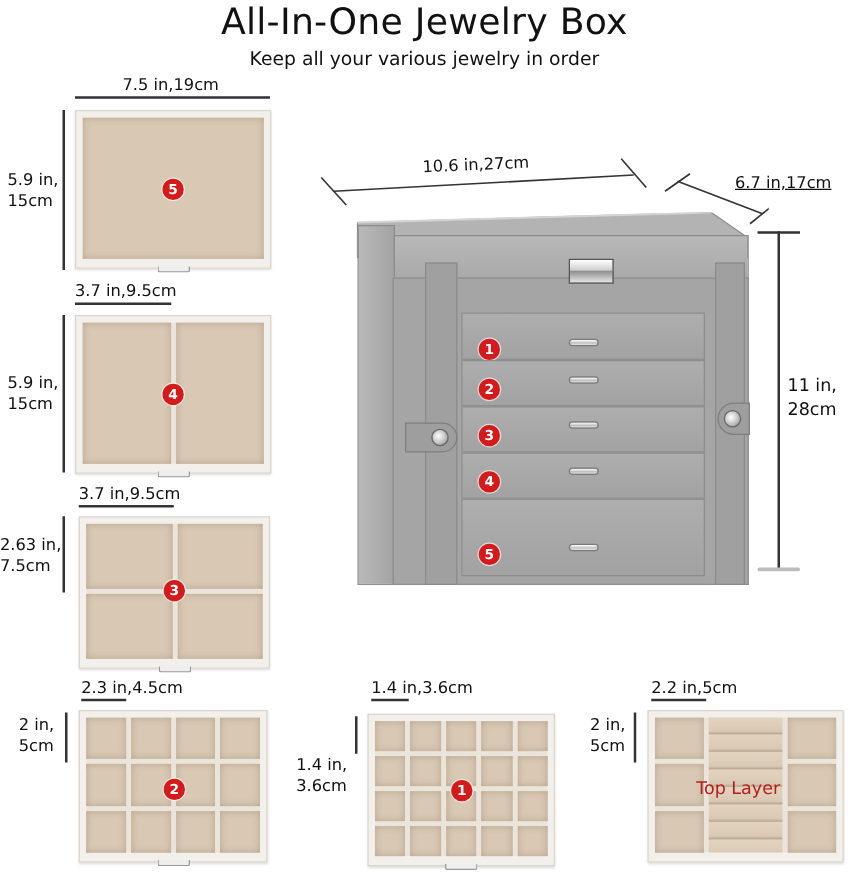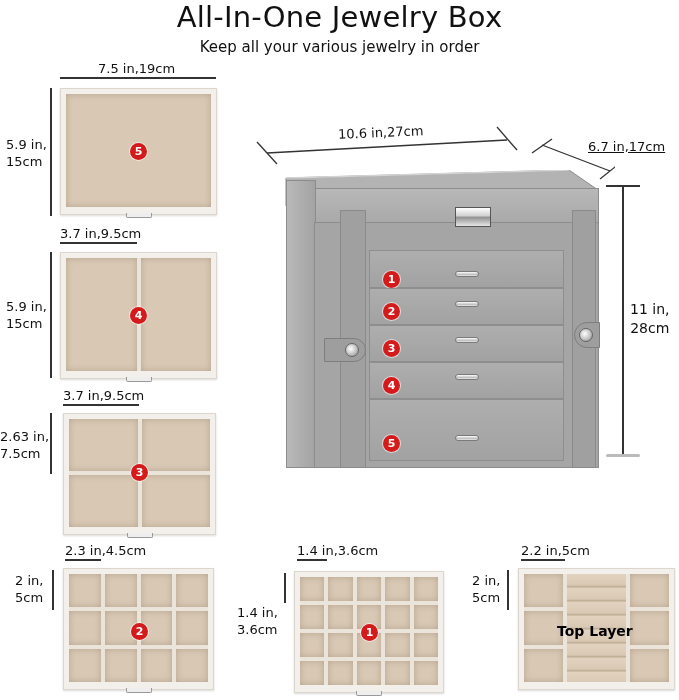--- a/index.html
+++ b/index.html
@@ -21,21 +21,21 @@
 
   .badge { position: absolute; width: 17px; height: 17px; border-radius: 50%; background: #d41a1a; color: #fff; font-size: 11px; font-weight: bold; text-align: center; line-height: 17px; font-family: "DejaVu Sans", sans-serif; box-shadow: 0 0 0 1px rgba(255,255,255,0.6); }
 
   
   .box-top { background: linear-gradient(#b8b8b8,#a9a9a9); }
   .box-body { background: #a5a5a5; }
   .drawer { position: absolute; left: 0; right: 0; background: linear-gradient(#aeaeae,#a2a2a2); border: 1px solid #8e8e8e; }
   .pull { position: absolute; left: 50%; width: 24px; height: 6px; margin-left: -12px; background: linear-gradient(#ffffff,#bfbfbf 60%,#e8e8e8); border: 1px solid #7a7a7a; border-radius: 3px; }
   .strap { background: #a0a0a0; border: 1px solid #8a8a8a; }
   .snap { position: absolute; width: 14px; height: 14px; border-radius: 50%; background: radial-gradient(circle at 40% 40%, #fff, #bbb 60%, #777); border: 1px solid #666; }
-  .top-layer-label { position: absolute; color: #000000; font-size: 14px; font-weight: 700; white-space: nowrap; }
+  .top-layer-label { position: absolute; color: #b91c1c; font-size: 14px; font-weight: 400; white-space: nowrap; }
 </style>
 </head>
 <body>
 
 <div class="abs title">All-In-One Jewelry Box</div>
 <div class="abs subtitle">Keep all your various jewelry in order</div>
 
 <div class="abs dim" style="left:98px;top:60px;">7.5 in,19cm</div>
 <div class="abs hline" style="left:60px;top:77px;width:156px;"></div>
 <div class="abs vline" style="left:50px;top:88px;height:128px;"></div>
@@ -175,21 +175,21 @@
 <div class="abs dim" style="left:588px;top:138px;text-decoration:underline;">6.7 in,17cm</div>
 <svg class="abs" style="left:530px;top:135px;" width="85" height="50">
   <line x1="12" y1="10" x2="80" y2="36" stroke="#333" stroke-width="1.3"></line>
   <line x1="2" y1="18" x2="22" y2="4" stroke="#333" stroke-width="1.3"></line>
   <line x1="70" y1="44" x2="90" y2="28" stroke="#333" stroke-width="1.3"></line>
 </svg>
 
 <div class="abs hline" style="left:606px;top:185px;width:34px;"></div>
 <div class="abs vline" style="left:622px;top:185px;height:271px;"></div>
 <div class="abs" style="left:606px;top:454px;width:34px;height:3px;background:#bbb;border-radius:2px;"></div>
-<div class="abs dim" style="left:630px;top:300px;font-size:14px;line-height:19px;text-align:center;">
+<div class="abs dim" style="left:630px;top:300px;font-size:14px;line-height:19px;">
   <div>11 in,</div>
   <div>28cm</div>
 </div>
 
 <div class="abs" style="left:284px;top:170px;width:318px;height:298px;">
 
   <svg class="abs" style="left:0;top:0;" width="318" height="40">
     <polygon points="2,8 285,0 314,20 314,36 2,36" fill="#b3b3b3" stroke="#8c8c8c" stroke-width="1"></polygon>
     <line x1="2" y1="8" x2="285" y2="0" stroke="#d4d4d4" stroke-width="1.5"></line>
   </svg>

